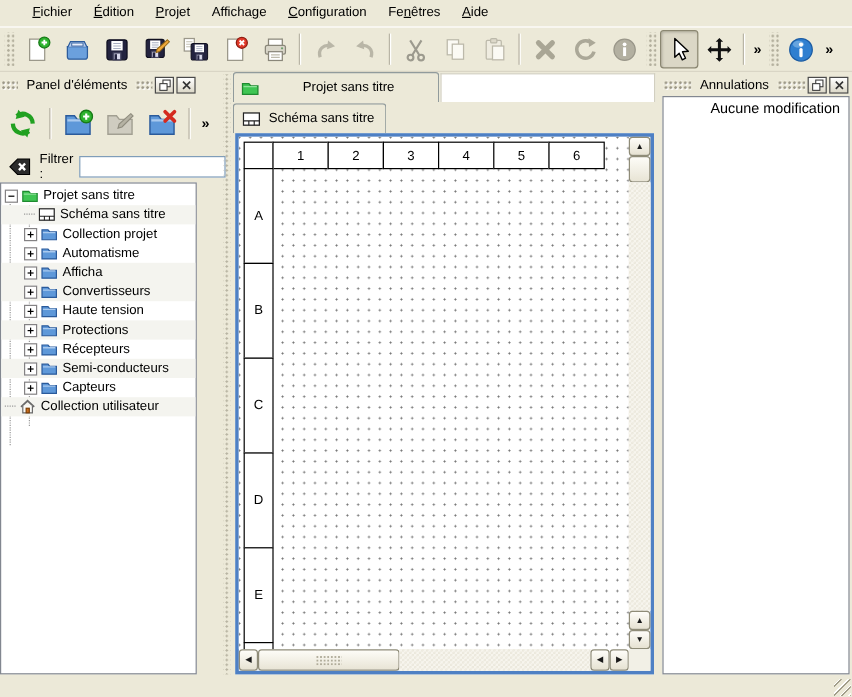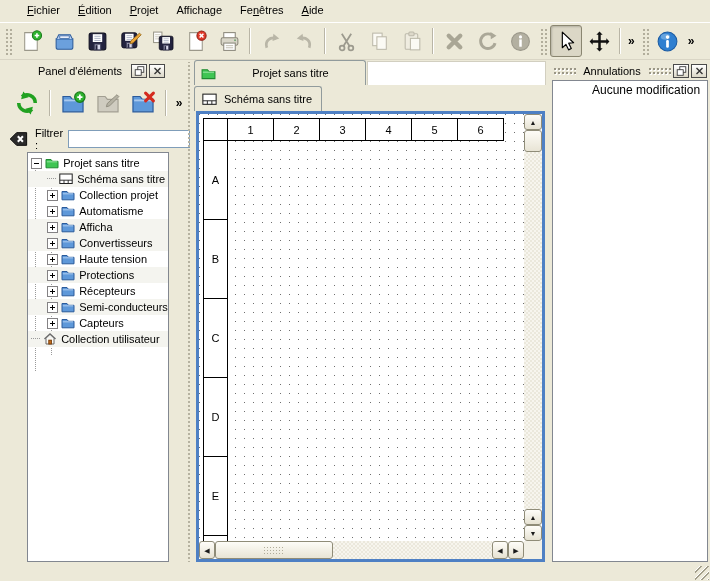--- a/index.html
+++ b/index.html
@@ -24,21 +24,21 @@
   .icon{display:block;}
   .icon svg{display:block;}
   .i22 svg{width:23px;height:23px;}
   .i26 svg{width:26px;height:26px;}
   .i15 svg{width:15px;height:15px;}
   .i14 svg{width:14px;height:14px;}
   .i20 svg{width:20px;height:20px;}
 
   
   .dock{display:flex;flex-direction:column;position:absolute;}
-  #left-dock{left:16px;top:62px;width:164px;height:500px;align-items:center;}
+  #left-dock{left:0;top:62px;width:164px;height:500px;}
   #right-dock{left:552px;top:62px;width:156px;height:500px;}
   .dock-title{height:18px;display:flex;align-items:center;flex:none;padding:0 1px;}
   .dock-title .txt{padding:0 7px;white-space:nowrap;}
   .tex{flex:1;height:8px;
        background-image:radial-gradient(#9a9686 1px,transparent 1.2px),radial-gradient(#ffffff 1px,transparent 1.2px);
        background-size:4px 4px,4px 4px;background-position:0 0,1px 1px;}
   .dock-btn{width:16px;height:14px;flex:none;border:1px solid #4a4a4a;background:linear-gradient(#ffffff,#dcd8c8);
             margin-left:2px;display:flex;align-items:center;justify-content:center;padding:0;}
   .dock-btn svg{width:13px;height:12px;display:block;}
 
@@ -110,20 +110,21 @@
 </head>
 <body>
 
 <div id="app">
 
   <div id="menubar">
       <div class="menu-item"><span></span><span class="u">F</span><span>ichier</span></div>
       <div class="menu-item"><span></span><span class="u">É</span><span>dition</span></div>
       <div class="menu-item"><span></span><span class="u">P</span><span>rojet</span></div>
       <div class="menu-item"><span>Afficha</span><span class="u">g</span><span>e</span></div>
+      <div class="menu-item"><span></span><span class="u">C</span><span>onfiguration</span></div>
       <div class="menu-item"><span>Fe</span><span class="u">n</span><span>êtres</span></div>
       <div class="menu-item"><span></span><span class="u">A</span><span>ide</span></div>
     </div>
 
   <div id="toolbar">
       <div class="handle"></div>
       <button class="tbtn">
         <span class="icon i22">
           <svg viewBox="0 0 22 22" xmlns="http://www.w3.org/2000/svg">
             <path d="M4.5 2.5 H12.5 L16.5 6.5 V19.5 H4.5 Z" fill="#fff" stroke="#9b988a"></path>

